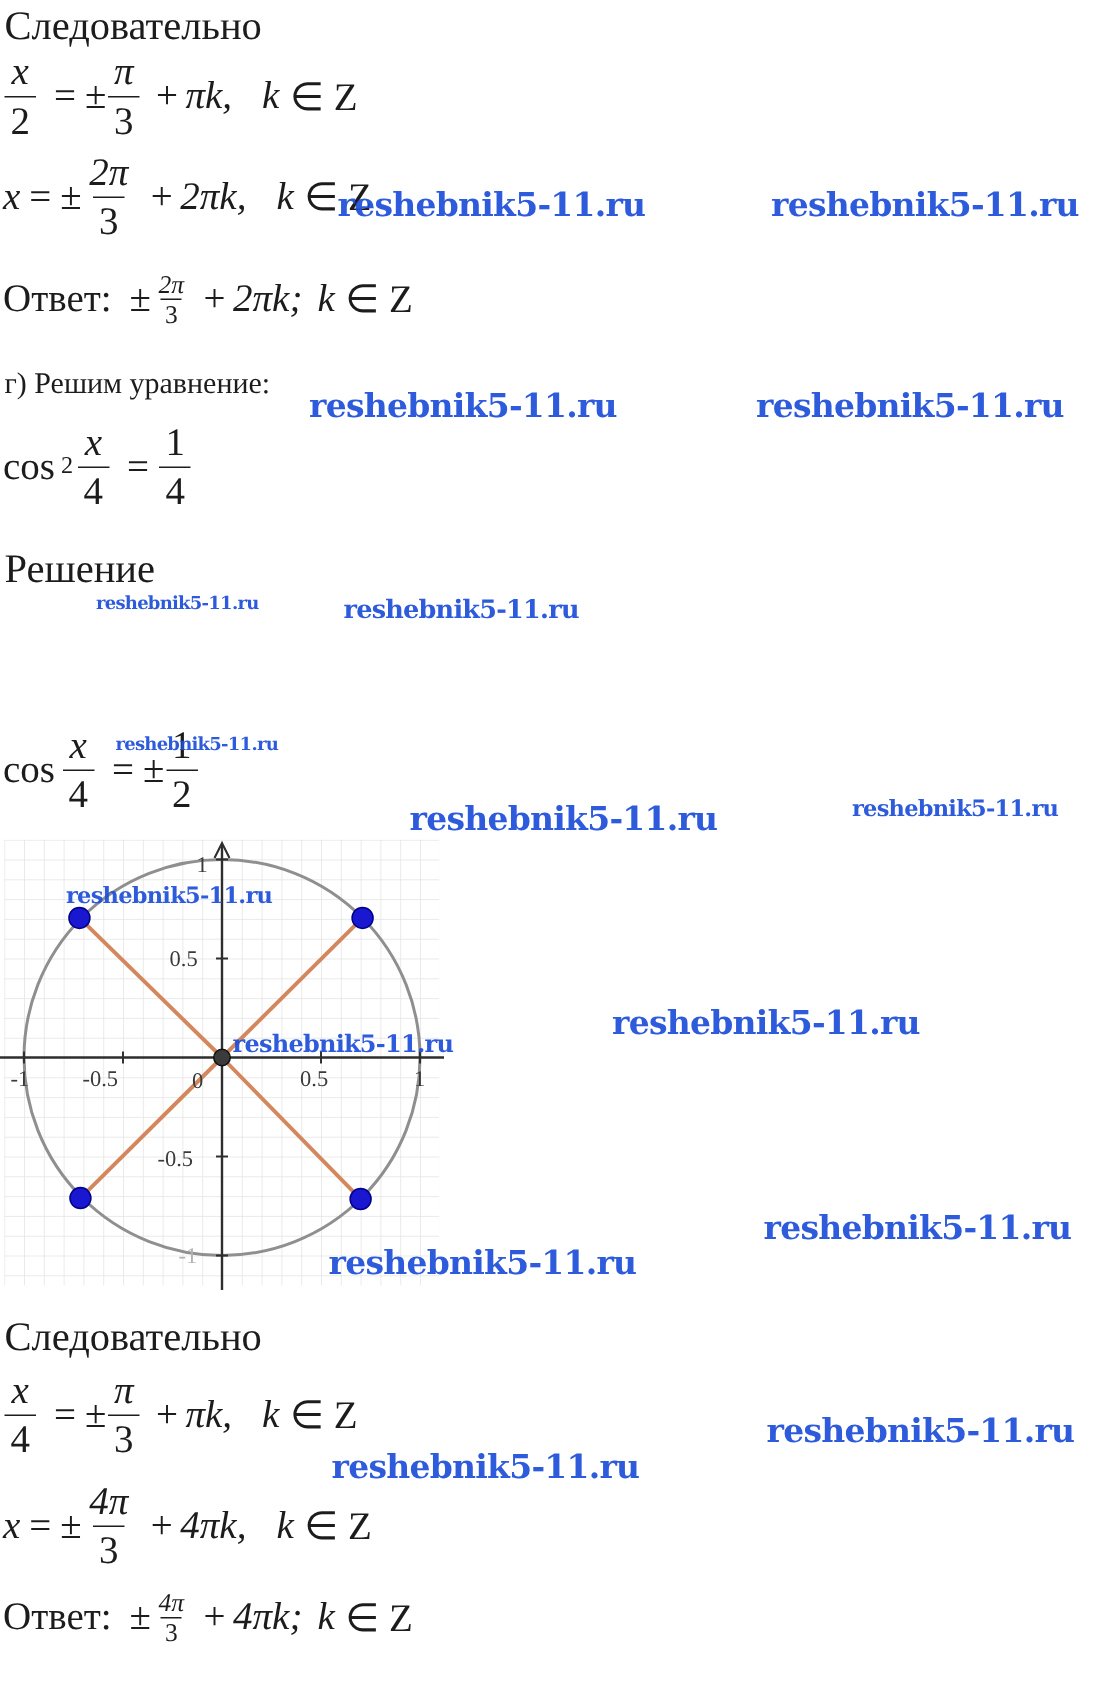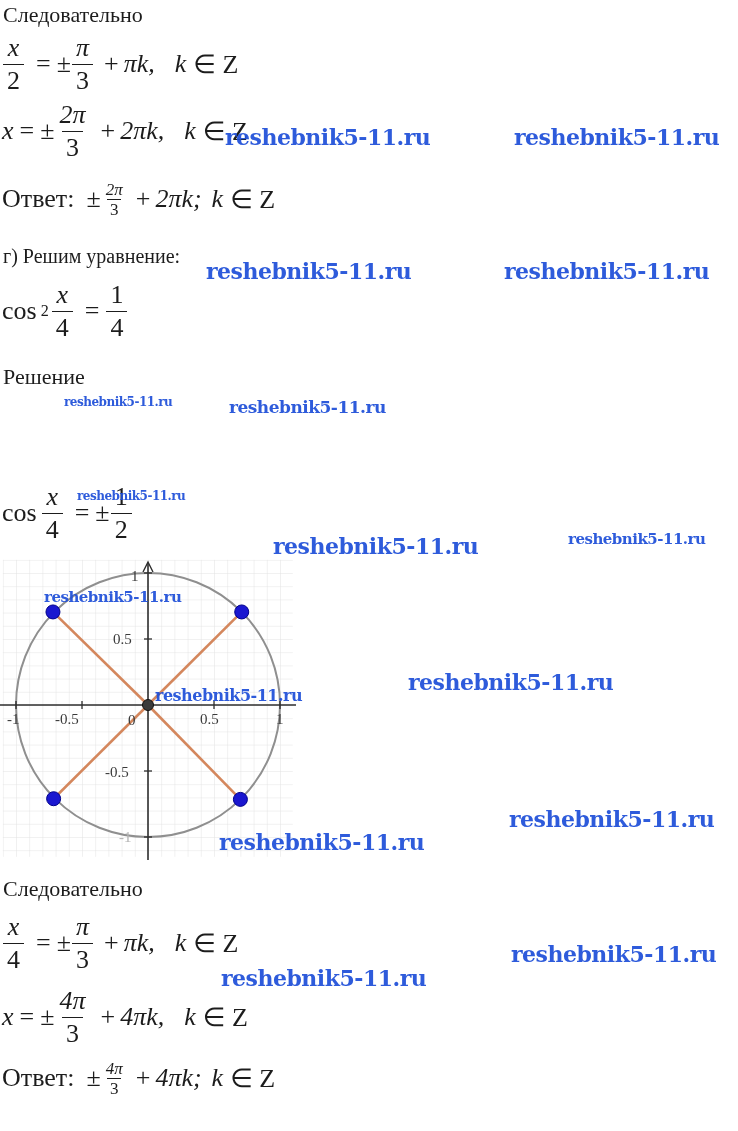--- a/index.html
+++ b/index.html
@@ -1,19 +1,19 @@
 <!DOCTYPE html>
 <html><head>
 <meta charset="utf-8">
 <style>
   html,body{margin:0;padding:0;background:#fff;}
   .page{position:relative;width:738px;height:1131px;background:#ffffff;overflow:hidden;
         font-family:"Liberation Serif",serif;color:#1c1c1c;}
   .txt{position:absolute;left:3px;white-space:pre;}
-  .h{font-size:22px;}
+  .h{font-size:27px;}
   .prob{font-size:20px;}
   .para{position:absolute;left:3px;top:411px;width:734px;font-size:23px;line-height:38px;white-space:normal;}
   .eq{position:absolute;left:2px;display:flex;align-items:center;font-size:26px;white-space:pre;}
   .eq .it{font-style:italic;}
   .frac{display:inline-flex;flex-direction:column;align-items:center;line-height:1.05;margin:0 6px 0 1px;}
   .frac .top{padding:0 4px 2px 4px;}
   .frac .bot{border-top:1.6px solid #1d1d1d;padding:2px 4px 0 4px;}
   .frac.sm{font-size:17px;line-height:1;margin:0 5px 0 2px;}
   .frac.sm .top{padding:0 3px 1px 3px;}
   .frac.sm .bot{border-top:1.3px solid #1d1d1d;padding:1px 3px 0 3px;}

